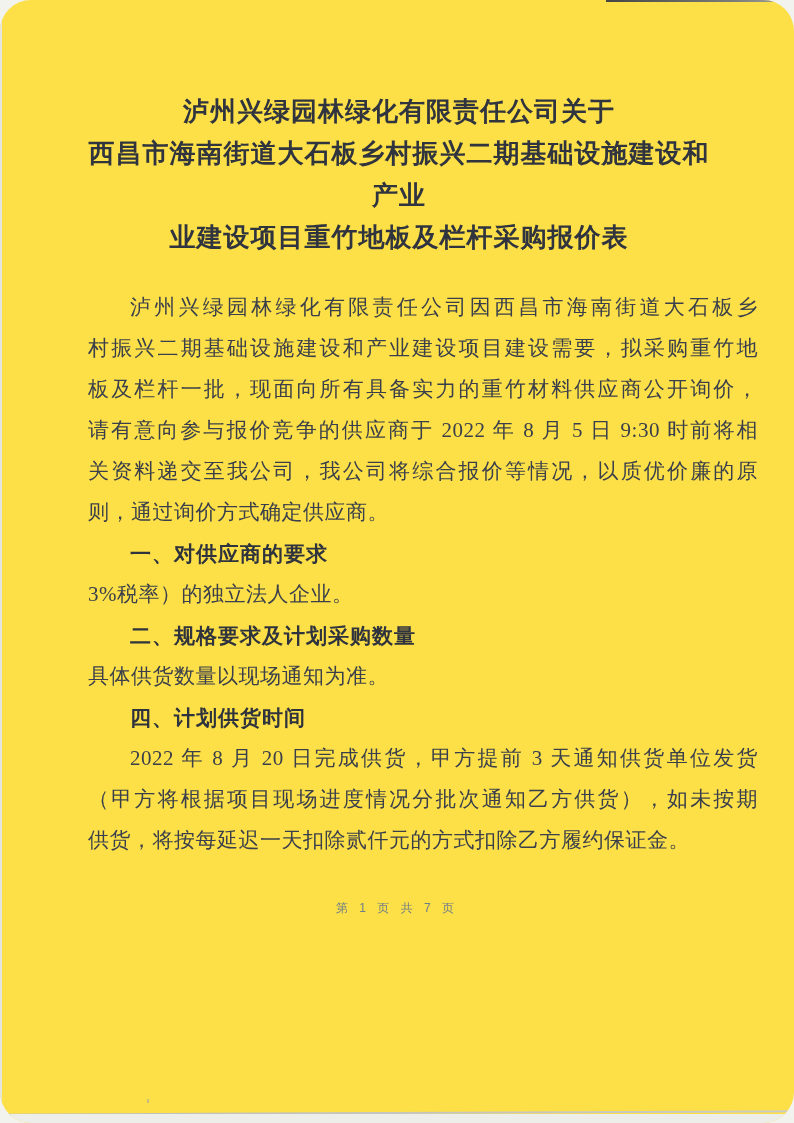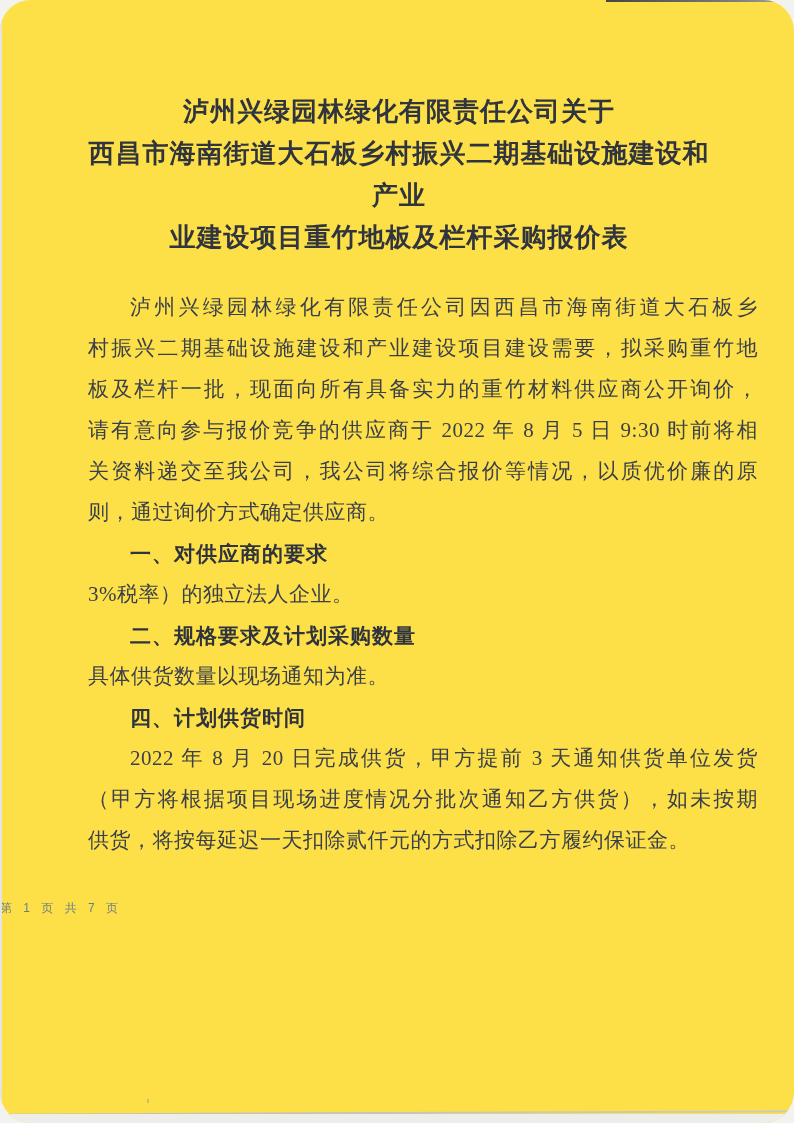--- a/index.html
+++ b/index.html
@@ -68,21 +68,21 @@
   .line.heading {
     font-family: "Liberation Sans", "DejaVu Sans", sans-serif;
     font-weight: bold;
     padding-left: 42px;
     letter-spacing: 1px;
     color: #2f333d;
   }
   
   .doc-footer {
     margin-top: 39px;
-    text-align: left;
+    text-align: center;
     font-family: "Liberation Sans", "DejaVu Sans", sans-serif;
     font-size: 12px;
     letter-spacing: 4px;
     color: #6d7c89;
   }
 </style>
 </head>
 <body>
 
 <div class="page">

